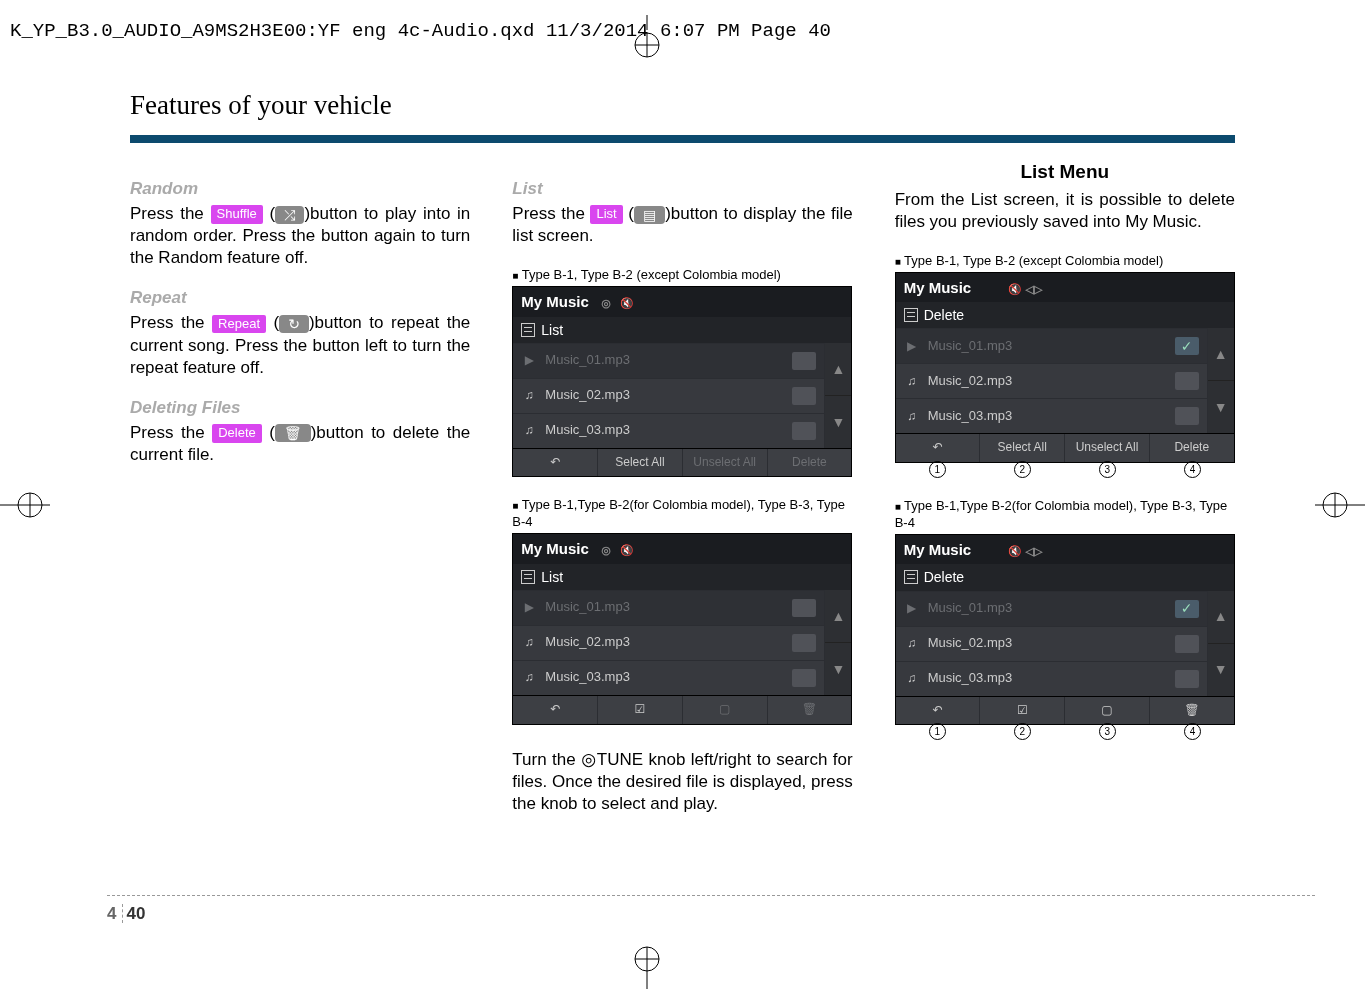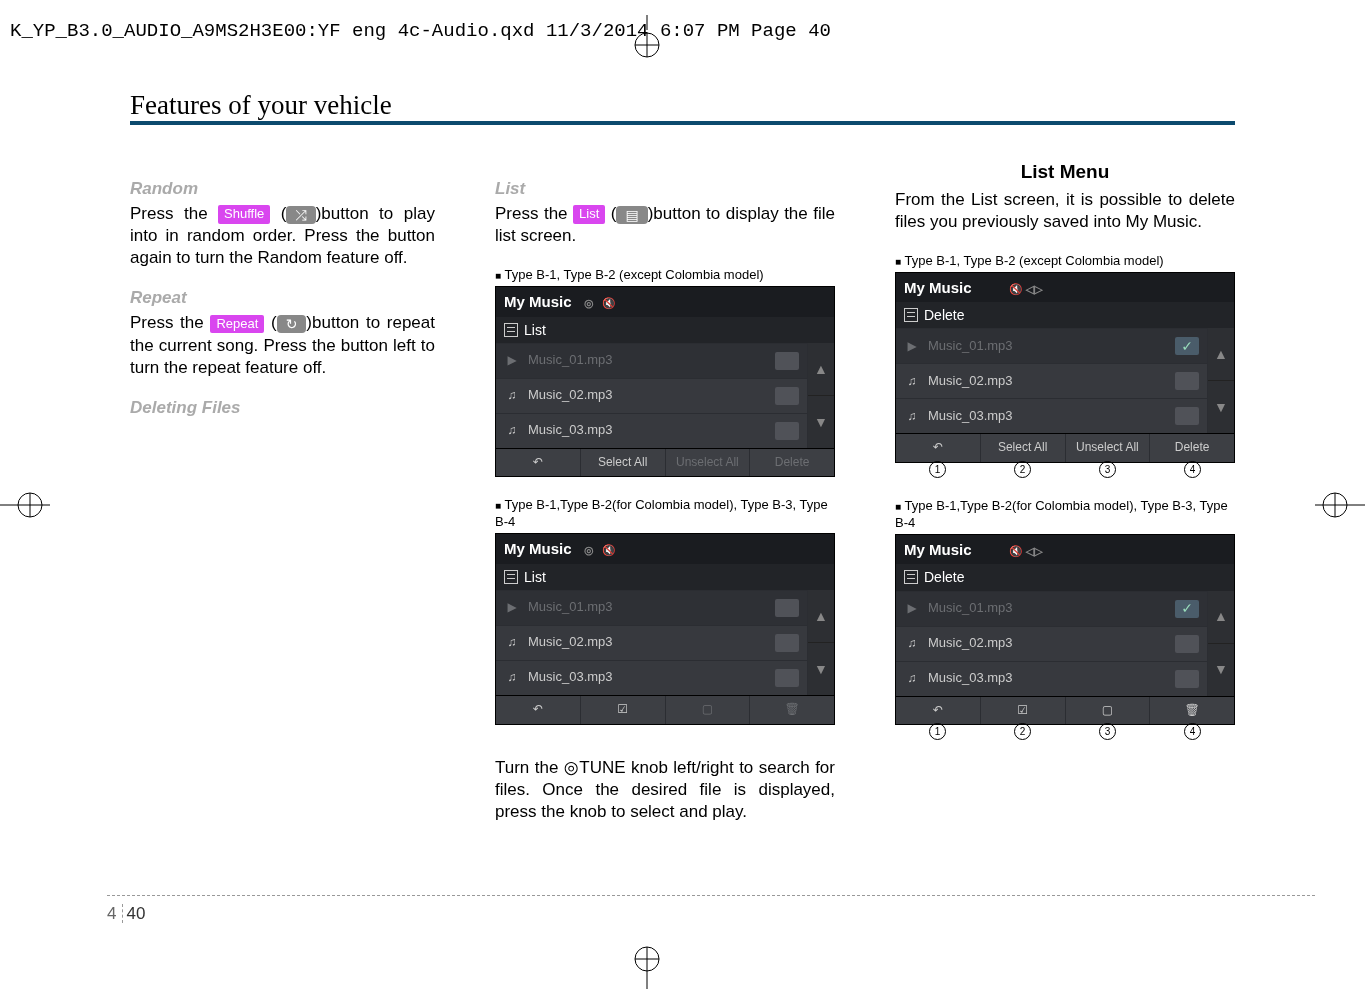--- a/index.html
+++ b/index.html
@@ -43,31 +43,31 @@
   .top-header {
     position: absolute;
     top: 90px;
     left: 130px;
     right: 130px;
   }
   .section-title {
     font-size: 27px;
     font-family: Georgia, "Times New Roman", serif;
     color: #000;
-    padding-bottom: 0;
-    border-bottom: 4px solid #0c4a6e;
+    padding-bottom: 14px;
+    border-bottom: 8px solid #0c4a6e;
     border-top: none;
     width: 1105px;
   }
   .content-cols {
     position: absolute;
     top: 160px;
     left: 130px;
     display: flex;
-    gap: 60px;
+    gap: 42px;
     width: 1105px;
   }
   .col {
     flex: 1;
     font-size: 17px;
     line-height: 1.3;
     color: #000;
   }
   .subhead {
     font-size: 17px;
@@ -233,20 +233,21 @@
     font-size: 10px;
     text-align: center;
   }
   .footer-area {
     position: absolute;
     bottom: 75px;
     left: 107px;
     right: 50px;
     border-top: 1.5px dashed #999;
     padding-top: 8px;
+    font-weight: bold;
   }
   .page-num {
     font-size: 17px;
     color: #333;
     margin-left: 0px;
   }
   .page-num .sec {
     color: #666;
     border-right: 1px dashed #999;
     padding-right: 6px;
@@ -312,20 +313,25 @@
     </p>
 
     <div class="subhead">Repeat</div>
     <p class="para">
       <span>Press the </span>
       <span class="btn-label">Repeat</span>
       (<span class="btn-icon">↻</span>)<span>button to repeat the current song. Press the button left to turn the repeat feature off.</span>
     </p>
 
     <div class="subhead">Deleting Files</div>
+    <p class="para">
+      <span>Press the </span>
+      <span class="btn-label">Delete</span>
+      (<span class="btn-icon">🗑</span>)<span>button to delete the current file.</span>
+    </p>
   </div>
 
   <div class="col">
     <div class="subhead">List</div>
     <p class="para">
       <span>Press the </span>
       <span class="btn-label">List</span>
       (<span class="btn-icon">▤</span>)<span>button to display the file list screen.</span>
     </p>
 
@@ -400,21 +406,21 @@
         </div>
       </div>
       <div class="scrn-footer">
         <div class="foot-btn">↶</div>
         <div class="foot-btn">☑</div>
         <div class="foot-btn dis">▢</div>
         <div class="foot-btn dis">🗑</div>
       </div>
     </div>
 
-    <p class="para" style="margin-top:32px">Turn the  ◎TUNE  knob  left/right  to search for files. Once the desired file is displayed, press the knob to select and play.</p>
+    <p class="para" style="margin-top:24px">Turn the  ◎TUNE  knob  left/right  to search for files. Once the desired file is displayed, press the knob to select and play.</p>
   </div>
 
   <div class="col">
     <div class="subhead-dark">List Menu</div>
     <p class="para">From the List screen, it is possible to delete files you previously saved into My Music.</p>
 
     <div class="caption"><span class="sq">■</span> <span>Type B-1, Type B-2 (except Colombia model)</span></div>
 
     <div class="scrn">
       <div class="scrn-header"><span>My Music</span>&nbsp;&nbsp;&nbsp;&nbsp;&nbsp;&nbsp;&nbsp;&nbsp;&nbsp;<span style="font-size:11px;color:#888">🔇 ◁▷</span></div>

